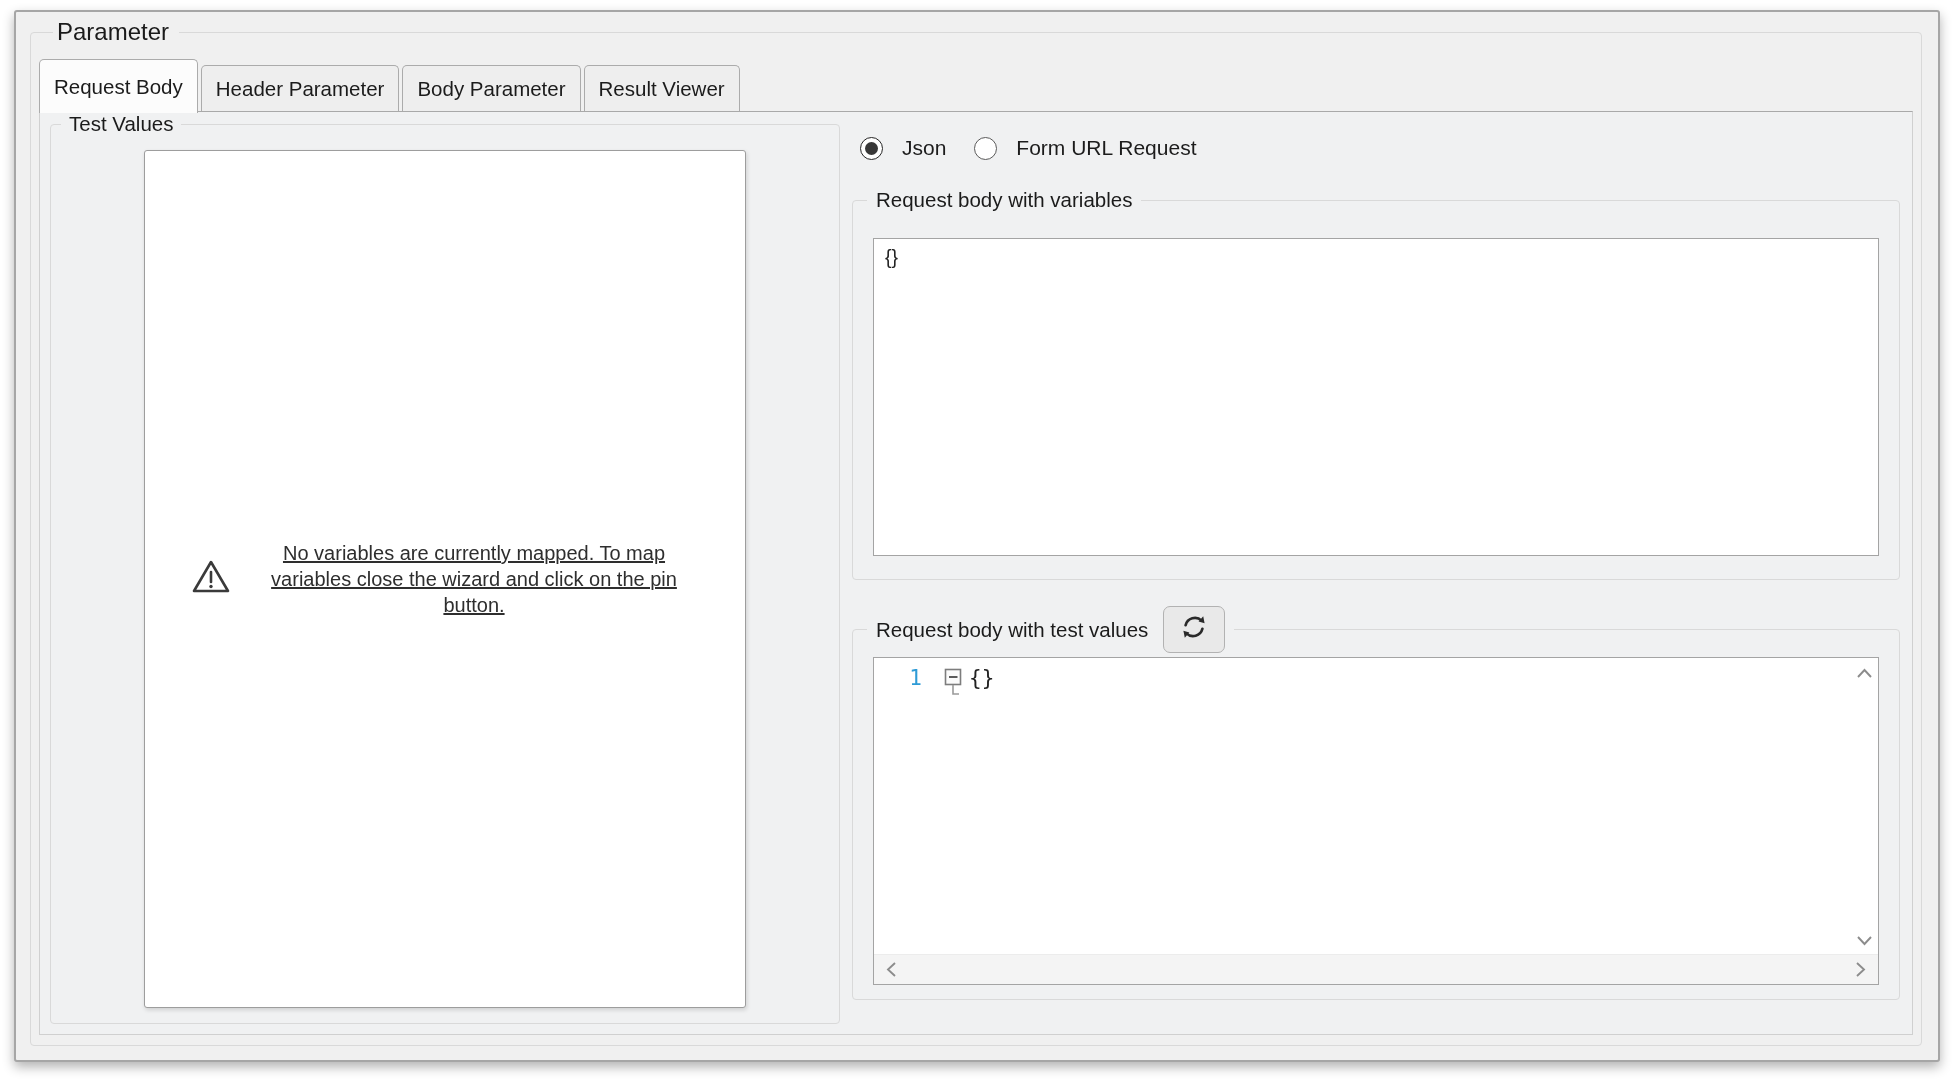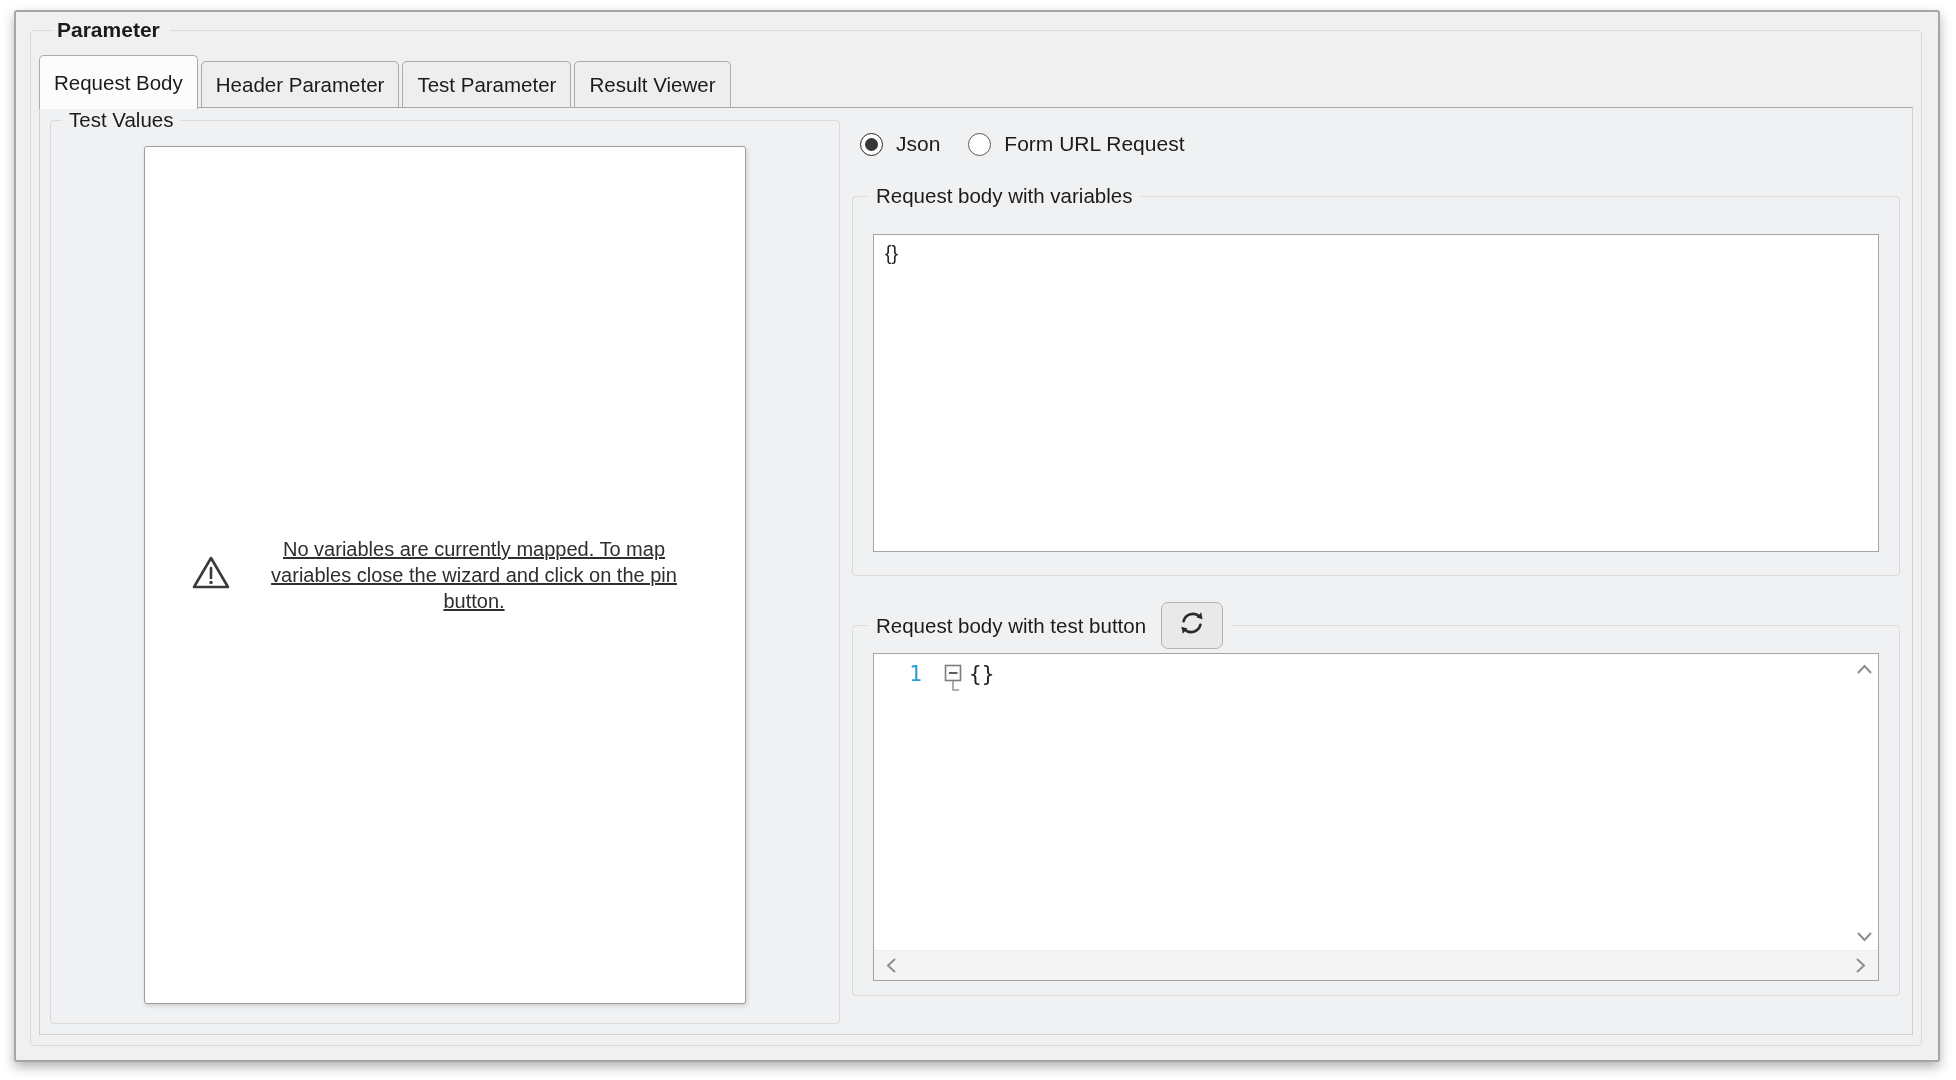--- a/index.html
+++ b/index.html
@@ -25,22 +25,22 @@
   
   .param-group {
     position: absolute;
     left: 14px; top: 6px; right: 16px; bottom: 14px;
     border: 1px solid #d9d9d9;
     border-radius: 4px;
   }
   .param-group > legend {
     margin-left: 22px;
     padding: 0 10px 0 4px;
-    font-size: 21px;
-    font-weight: bold;
+    font-size: 24px;
+    font-weight: normal;
   }
 
   
   .tabs {
     position: absolute;
     left: 8px; top: 12px; right: 8px;
     height: 54px;
     display: flex;
     align-items: flex-end;
   }
@@ -120,21 +120,21 @@
   }
   .radio-row {
     display: flex;
     align-items: center;
     gap: 28px;
     margin: 24px 0 0 8px;
   }
   .radio-opt {
     display: flex;
     align-items: center;
-    gap: 13px;
+    gap: 19px;
     font-size: 21px;
     color: #1c1c1c;
     cursor: pointer;
   }
   .radio {
     width: 23px; height: 23px;
     border-radius: 50%;
     border: 1px solid #5a5a5a;
     background: #ffffff;
     position: relative;
@@ -245,21 +245,21 @@
 </head>
 <body>
 
 <div class="window">
   <fieldset class="param-group">
     <legend>Parameter</legend>
 
     <div class="tabs">
       <div class="tab active">Request Body</div>
       <div class="tab">Header Parameter</div>
-      <div class="tab">Test Parameter</div>
+      <div class="tab">Body Parameter</div>
       <div class="tab">Result Viewer</div>
     </div>
 
     <div class="tab-content">
 
       <fieldset class="test-values-group">
         <legend>Test Values</legend>
         <div class="listbox">
           <div class="warning-row">
             <span>
@@ -287,21 +287,21 @@
           </label>
         </div>
 
         <fieldset class="vars-group">
           <legend>Request body with variables</legend>
           <div class="vars-textarea">{}</div>
         </fieldset>
 
         <fieldset class="test-group">
           <legend>
-            <span>Request body with test button</span>
+            <span>Request body with test values</span>
             <span class="refresh-btn">
               <span>
                 <svg width="32" height="32" viewBox="0 0 32 32" fill="none">
                   <path d="M 7.6 14.2 A 9.6 9.6 0 0 1 23.6 9.6" stroke="#2a2a2a" stroke-width="2.7" fill="none" stroke-linecap="round"></path>
                   <polygon points="26.6,12.2 20.6,10.4 25.2,5.2" fill="#2a2a2a"></polygon>
                   <path d="M 24.4 17.8 A 9.6 9.6 0 0 1 8.4 22.4" stroke="#2a2a2a" stroke-width="2.7" fill="none" stroke-linecap="round"></path>
                   <polygon points="5.4,19.8 11.4,21.6 6.8,26.8" fill="#2a2a2a"></polygon>
                 </svg>
               </span>
             </span>

